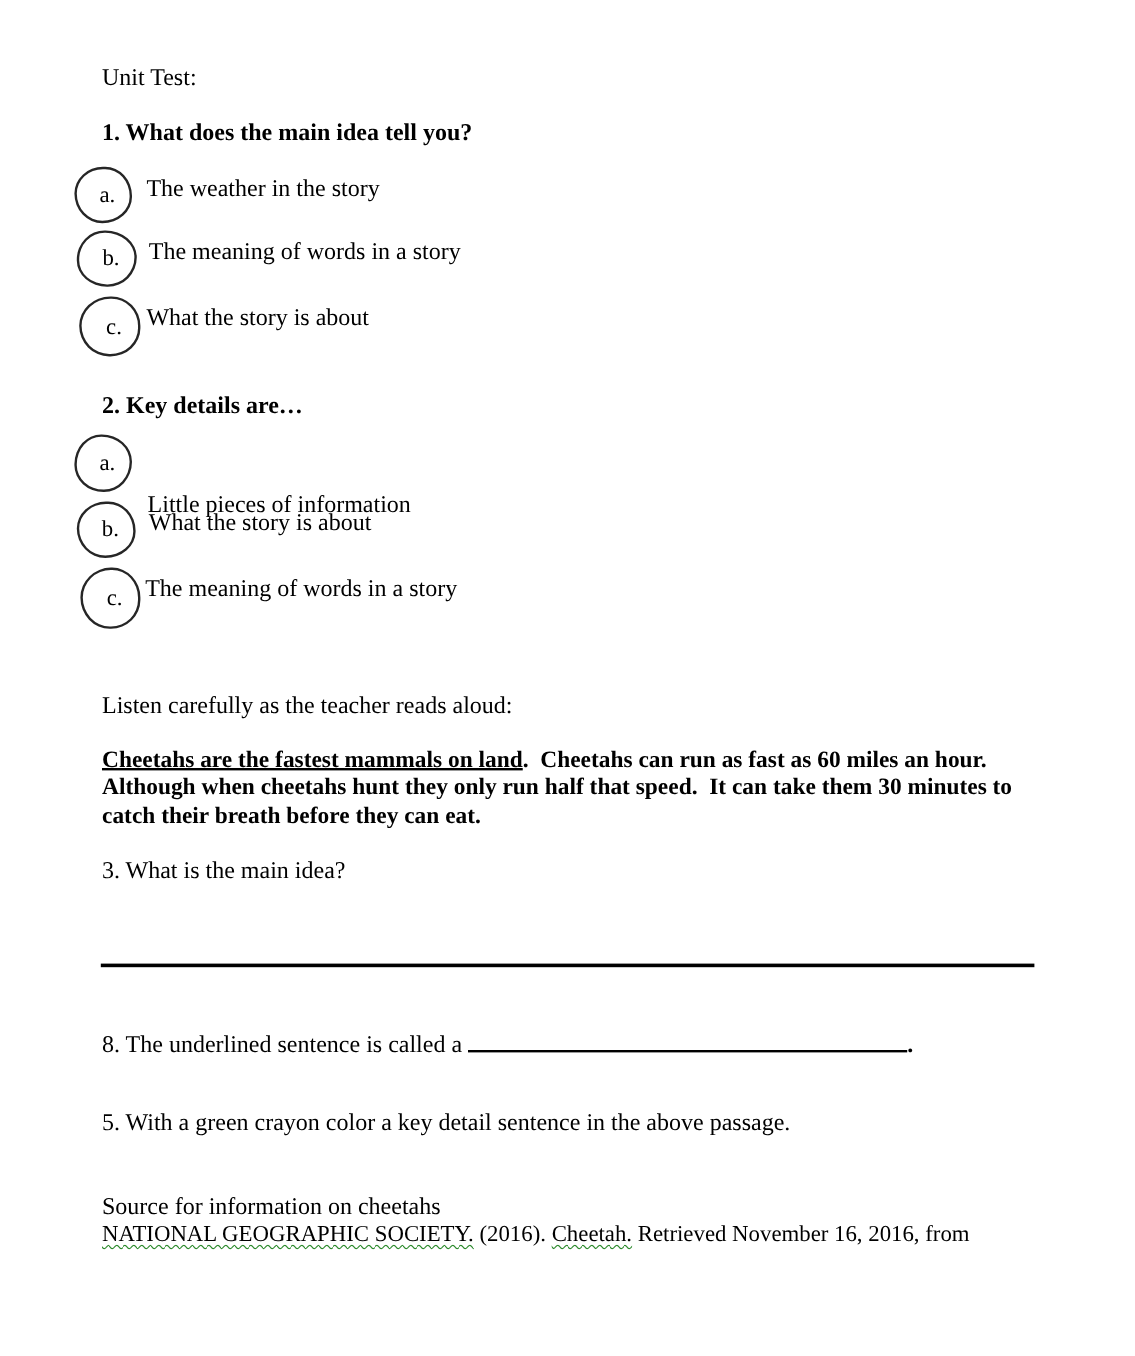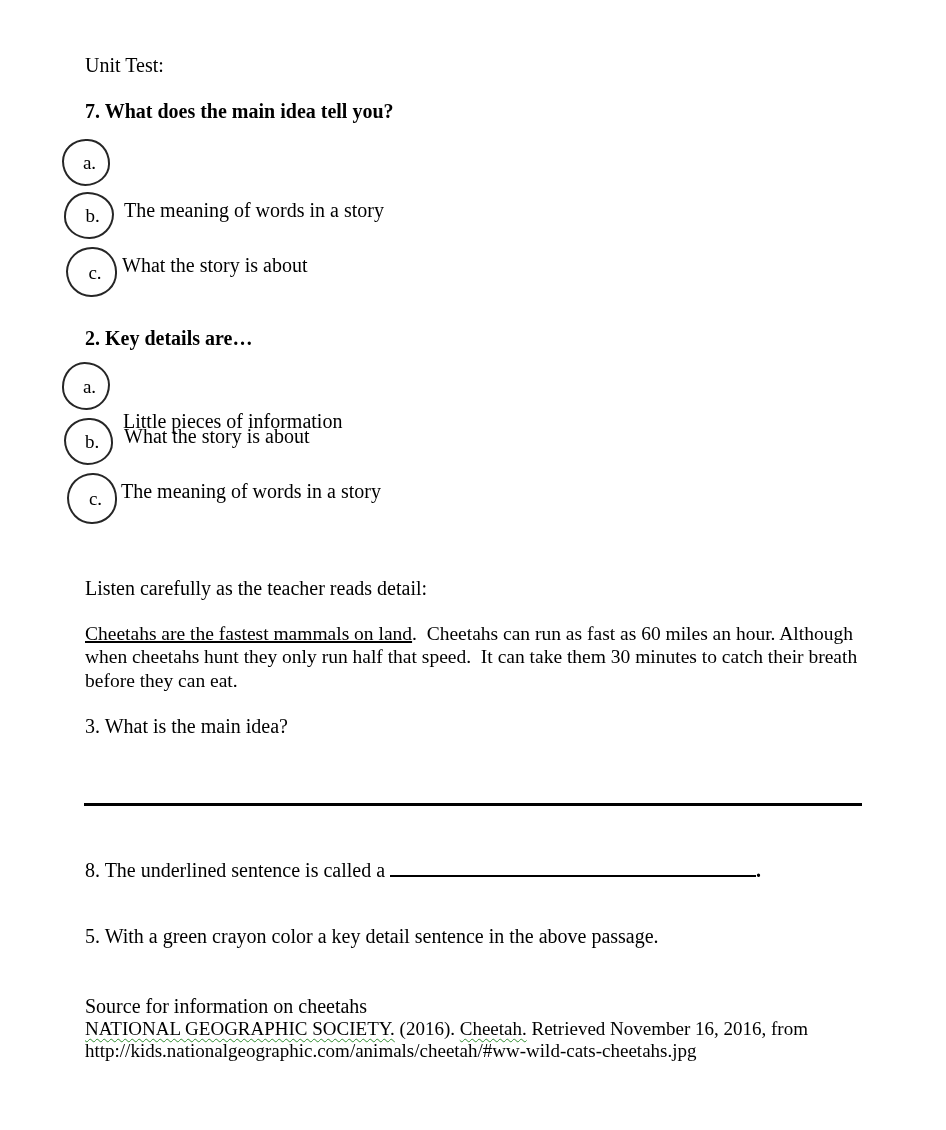--- a/index.html
+++ b/index.html
@@ -34,20 +34,21 @@
   .choice-text { position: absolute; top: 7px; font-size: 20px; }
 
   
   .passage {
     position: absolute;
     left: 85px; top: 622px;
     width: 794px;
     font-size: 19.5px;
     line-height: 23.4px;
     white-space: pre-wrap;
+    font-weight: bold;
   }
   .u { text-decoration: underline; text-decoration-thickness: 1.6px; }
 
   
   .rule { position: absolute; left: 84px; top: 803px; width: 778px; height: 3px; background: #000000; }
 
   
   .blank {
     display: inline-block;
     width: 366px;
@@ -65,26 +66,27 @@
     text-underline-offset: 3px;
   }
 </style>
 </head>
 <body>
 
 <div class="page">
 
   <div class="abs t" style="left:85px; top:53px;">Unit Test:</div>
 
-  <div class="abs t bold" style="left:85px; top:99px;">7. What does the main idea tell you?</div>
+  <div class="abs t bold" style="left:85px; top:99px;">1. What does the main idea tell you?</div>
 
   <div class="choice-row" style="top:139px;">
     <span class="circle circ-1" style="left:62px; top:0; width:48px; height:47px;">
       <span class="letter">a.</span>
     </span>
+    <span class="choice-text" style="left:122px;">The weather in the story</span>
   </div>
 
   <div class="choice-row" style="top:192px;">
     <span class="circle circ-2" style="left:64px; top:0; width:50px; height:47px;">
       <span class="letter">b.</span>
     </span>
     <span class="choice-text" style="left:124px;">The meaning of words in a story</span>
   </div>
 
   <div class="choice-row" style="top:247px;">
@@ -110,31 +112,30 @@
     <span class="choice-text" style="left:124px;">What the story is about</span>
   </div>
 
   <div class="choice-row" style="top:473px;">
     <span class="circle circ-3" style="left:67px; top:0; width:50px; height:51px;">
       <span class="letter">c.</span>
     </span>
     <span class="choice-text" style="left:121px;">The meaning of words in a story</span>
   </div>
 
-  <div class="abs t" style="left:85px; top:576px;">Listen carefully as the teacher reads detail:</div>
+  <div class="abs t" style="left:85px; top:576px;">Listen carefully as the teacher reads aloud:</div>
 
   <div class="passage"><span class="u">Cheetahs are the fastest mammals on land</span><span>.  Cheetahs can run as fast as 60 miles an hour. Although when cheetahs hunt they only run half that speed.  It can take them 30 minutes to catch their breath before they can eat.</span></div>
 
   <div class="abs t" style="left:85px; top:714px;">3. What is the main idea?</div>
 
   <div class="rule"></div>
 
   <div class="abs t" style="left:85px; top:856px;"><span>8. The underlined sentence is called a</span><span class="blank"></span><span class="bold">.</span></div>
 
   <div class="abs t" style="left:85px; top:924px;text-align:right;">5. With a green crayon color a key detail sentence in the above passage.</div>
 
   <div class="abs t" style="left:85px; top:994px;text-align:center;">Source for information on cheetahs</div>
 
   <div class="cite" style="left:85px; top:1018px;"><span class="wavy">NATIONAL GEOGRAPHIC SOCIETY.</span><span> (2016). </span><span class="wavy">Cheetah.</span><span> Retrieved November 16, 2016, from</span></div>
 
-  <div class="cite" style="left:85px; top:1040px;">http://kids.nationalgeographic.com/animals/cheetah/#ww-wild-cats-cheetahs.jpg</div>
 
 </div>
 
 </body></html>

